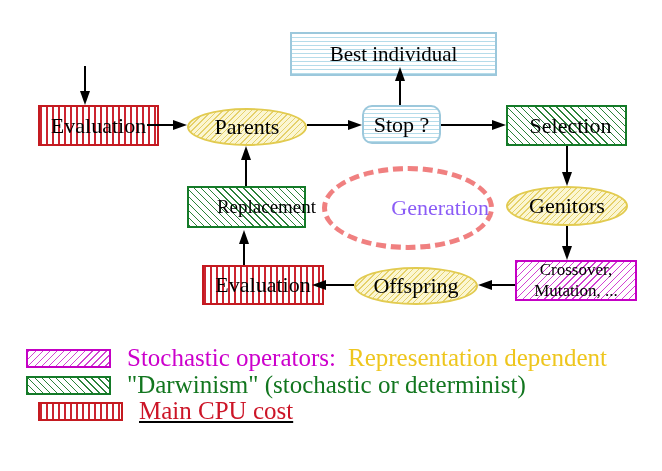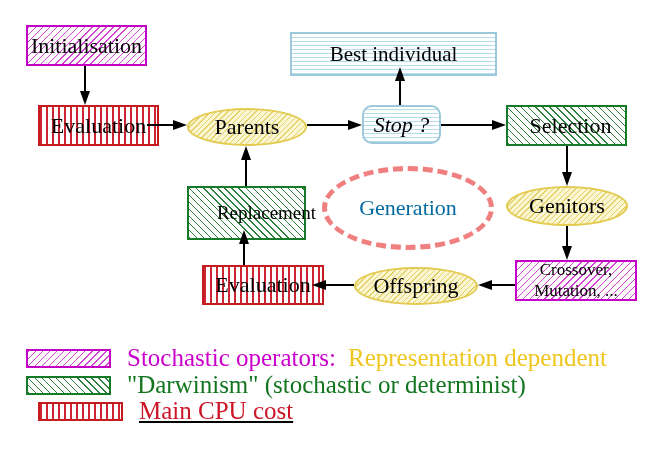--- a/index.html
+++ b/index.html
@@ -30,21 +30,22 @@
     border:2px solid #9cc8dc;
     background:repeating-linear-gradient(0deg,#b5dcea 0,#b5dcea 1px,transparent 1px,transparent 4px);
   }
   .ellipse-yellow {
     border:2px solid #e2cb50; border-radius:50%;
     background-color:#fbf6d2;
     background-image:repeating-linear-gradient(135deg,rgba(222,196,70,0.75) 0,rgba(222,196,70,0.75) 1px,transparent 1px,transparent 4px);
   }
   .ellipse-dashed {
     border:5px dashed #f08080; border-radius:50%; background:transparent;
-    color:#0369a1;
+    color:#8b5cf6;
+    justify-content:flex-end;
   }
   .lbl   { font-size:22px; line-height:1.05; }
   .lbl-m { font-size:21px; }
   .lbl-s { font-size:19px; }
   .lbl-xs{ font-size:17px; line-height:1.2; }
   
   .arrow-line { position:absolute; background:#000000; }
   .ah { position:absolute; width:0; height:0; }
   .ah-right { border-top:5px solid transparent; border-bottom:5px solid transparent; border-left:14px solid #000; }
   .ah-left  { border-top:5px solid transparent; border-bottom:5px solid transparent; border-right:14px solid #000; }
@@ -58,37 +59,34 @@
   .t-gold    { color:#eec61e; margin-left:12px; }
   .t-green   { color:#12761f; }
   .t-red     { color:#cc1527; }
   .t-cyan    { color:#9acae2; }
 </style>
 </head>
 <body>
 
 <div class="canvas">
 
-  <div class="node hatch-magenta" style="left:26px; top:25px; width:121px; height:41px;">
-    <span class="lbl">Initialisation</span>
-  </div>
 
   <div class="node hatch-red" style="left:26px; top:105px; width:121px; height:41px;">
     <span class="lbl">Evaluation</span>
   </div>
 
   <div class="node ellipse-yellow" style="left:187px; top:108px; width:120px; height:38px;">
     <span class="lbl">Parents</span>
   </div>
 
   <div class="node hatch-cyan" style="left:290px; top:32px; width:207px; height:44px;">
     <span class="lbl-m">Best individual</span>
   </div>
 
-  <div class="node hatch-cyan" style="left:362px; top:105px; width:79px; height:39px; border-radius:10px;font-style:italic;">
+  <div class="node hatch-cyan" style="left:362px; top:105px; width:79px; height:39px; border-radius:10px;">
     <span class="lbl">Stop ?</span>
   </div>
 
   <div class="node hatch-green" style="left:506px; top:105px; width:121px; height:41px;padding-left:8px;">
     <span class="lbl">Selection</span>
   </div>
 
   <div class="node ellipse-yellow" style="left:506px; top:186px; width:122px; height:40px;">
     <span class="lbl">Genitors</span>
   </div>
@@ -99,21 +97,21 @@
   </div>
 
   <div class="node ellipse-yellow" style="left:354px; top:267px; width:124px; height:38px;">
     <span class="lbl">Offspring</span>
   </div>
 
   <div class="node hatch-red" style="left:190px; top:265px; width:122px; height:40px;">
     <span class="lbl">Evaluation</span>
   </div>
 
-  <div class="node hatch-green" style="left:187px; top:186px; width:119px; height:54px;padding-left:40px;">
+  <div class="node hatch-green" style="left:187px; top:186px; width:119px; height:42px;padding-left:40px;">
     <span class="lbl-s">Replacement</span>
   </div>
 
   <div class="node ellipse-dashed" style="left:322px; top:166px; width:172px; height:84px;">
     <span class="lbl">Generation</span>
   </div>
 
   <div>
     <div class="arrow-line" style="left:84px; top:66px; width:2px; height:26px;"></div>
     <div class="ah ah-down" style="left:80px; top:91px;"></div>

